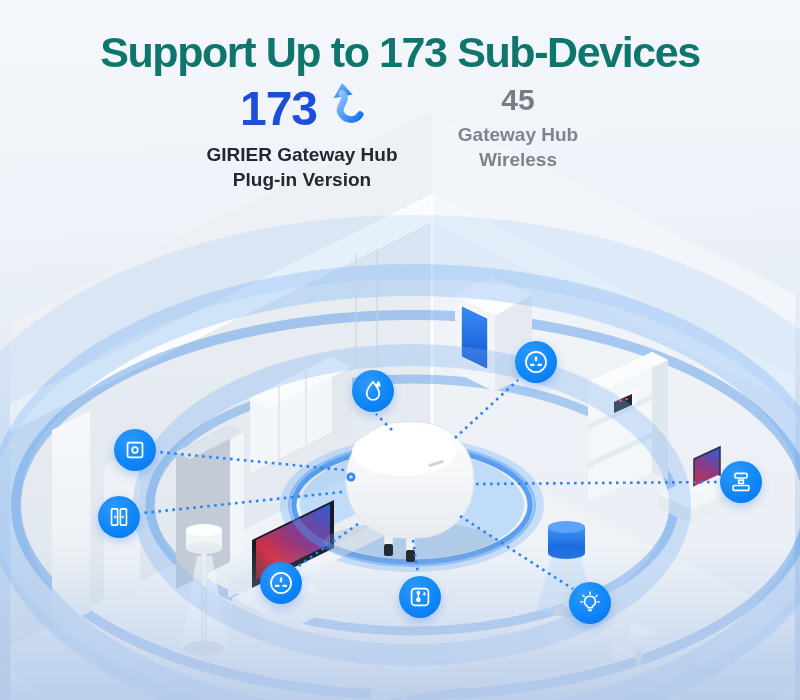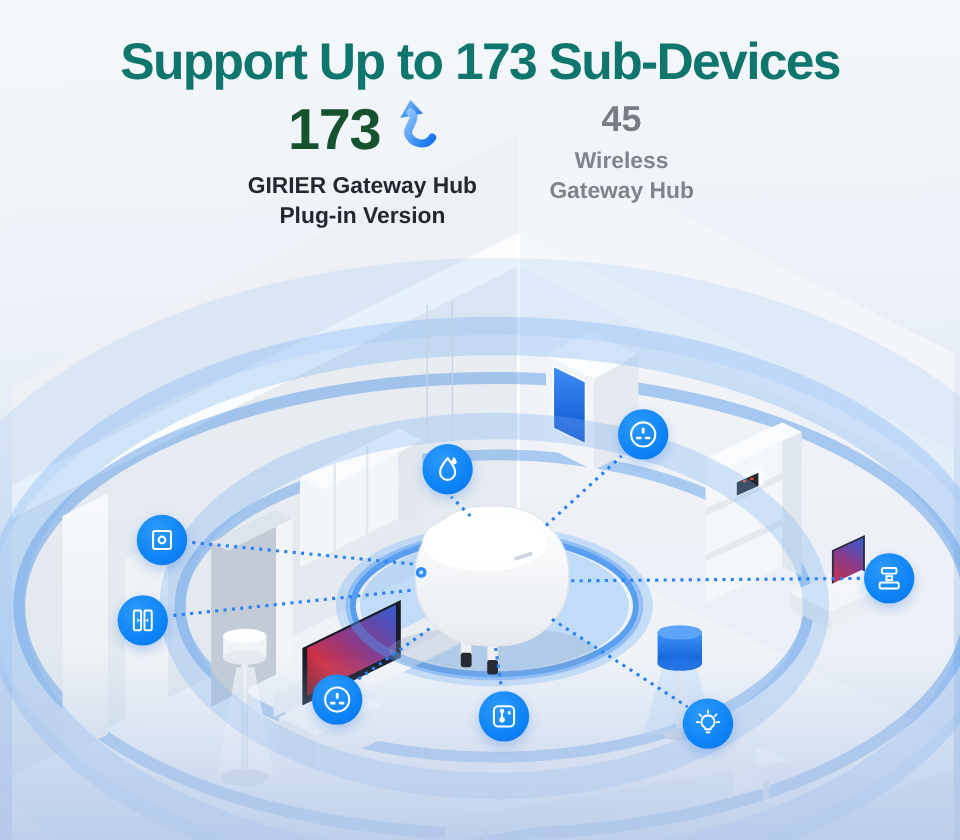--- a/index.html
+++ b/index.html
@@ -297,21 +297,21 @@
         </svg>
       </div>
     </div>
 
   <header>
     <h1 class="title" style="color: #0f766e;">Support Up to 173 Sub-Devices</h1>
     <div class="compare">
 
       <div class="stat stat-girier">
         <div class="value-row">
-          <span class="value" style="color: #14532d;">173</span>
+          <span class="value" style="color: #1d4ed8;">173</span>
           <span class="arrow-wrap">
             <svg width="42" height="50" viewBox="0 0 44 52">
               <defs>
                 <linearGradient id="gArr" x1="0" y1="0" x2="1" y2="1">
                   <stop offset="0" stop-color="#8fc3fb"></stop>
                     <stop offset="1" stop-color="#1272ee"></stop>
                 </linearGradient>
               </defs>
               <polygon points="12,18 21,2 32,14" fill="url(#gArr)"></polygon>
               <path d="M21,13 C29,19 15,27 20,34 C24,41 35,43 40,35" fill="none" stroke="url(#gArr)" stroke-width="7" stroke-linecap="round"></path>
@@ -322,20 +322,20 @@
           <div>GIRIER Gateway Hub</div>
           <div>Plug-in Version</div>
         </div>
       </div>
 
       <div class="stat stat-wireless">
         <div class="value-row">
           <span class="value" style="color: rgb(120, 125, 133);">45</span>
         </div>
         <div class="label">
+          <div>Gateway Hub</div>
           <div>Wireless</div>
-          <div>Gateway Hub</div>
         </div>
       </div>
 
     </div>
   </header>
 </div>
 
 </body></html>

